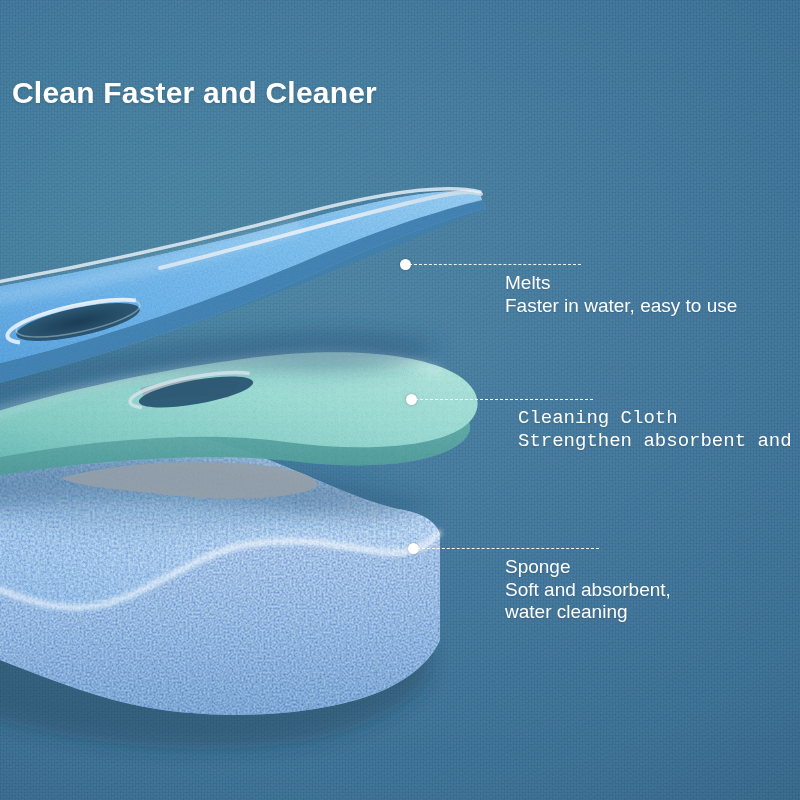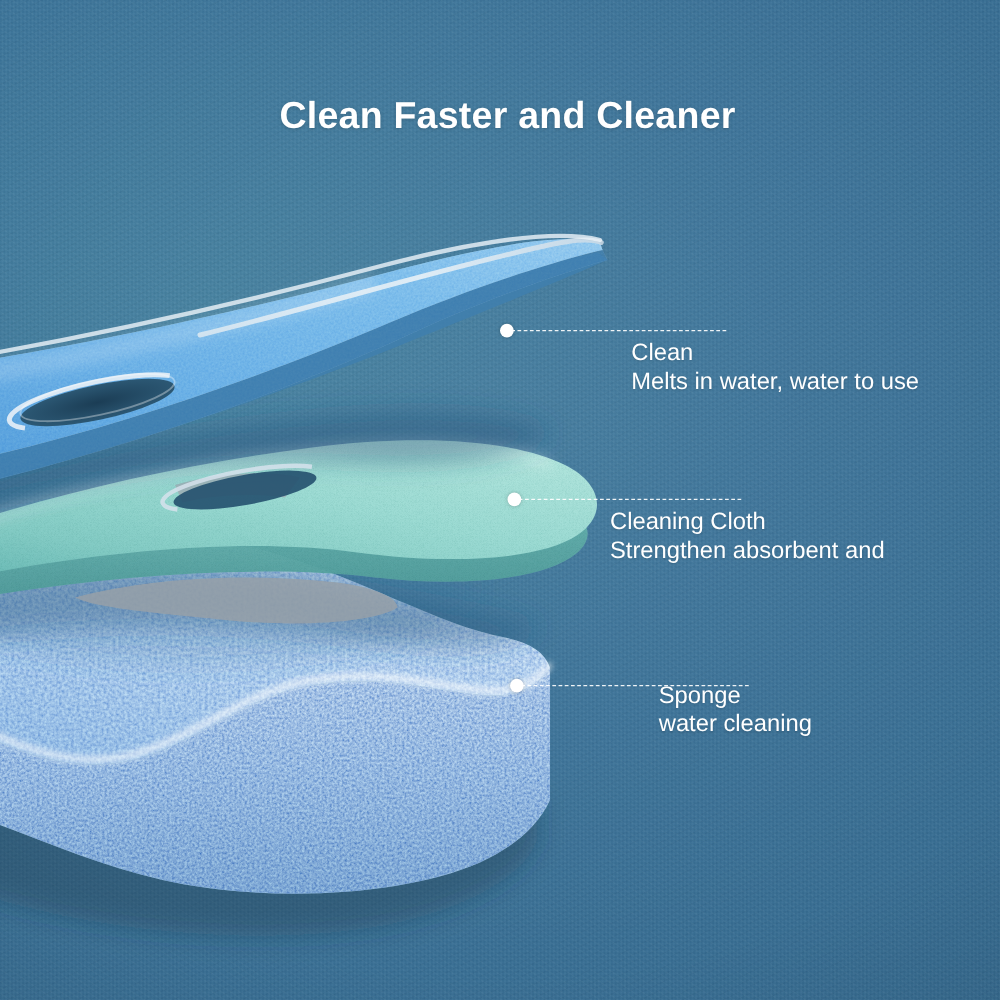--- a/index.html
+++ b/index.html
@@ -45,21 +45,20 @@
     position: absolute;
     inset: 0;
     background: radial-gradient(130% 110% at 50% 40%, rgba(255,255,255,.045) 0%, rgba(0,0,0,0) 52%, rgba(0,0,0,.16) 100%);
   }
 
   
   .title {
     position: absolute;
     left: 12px; right: 0;
     top: 76px;
-    text-align: center;
     color: #ffffff;
     font-size: 30px;
     font-weight: bold;
     letter-spacing: .2px;
     text-shadow: 0 1px 3px rgba(0,0,0,.18);
   }
 
   
   #product {
     position: absolute;
@@ -296,36 +295,37 @@
         <path d="M -20 300 C 90 282, 200 256, 300 226" fill="none" stroke="rgba(255,255,255,0.18)" stroke-width="16" filter="url(#fBlur6)"></path>
       </g>
 
     </g>
   </svg>
 
   <div class="callout" style="left:400px; top:259px;">
     <span class="dot"></span>
     <span class="leader" style="width:172px;"></span>
     <span class="ctext" style="left:105px; top:13px;">
-      <span class="ln">Clean</span>
-      <span class="ln">Melts in water, water to use</span>
+      <span class="ln">Melts</span>
+      <span class="ln">Faster in water, easy to use</span>
     </span>
   </div>
 
   <div class="callout" style="left:406px; top:394px;">
     <span class="dot"></span>
     <span class="leader" style="width:178px;"></span>
-    <span class="ctext" style="left:82px; top:13px;">
+    <span class="ctext" style="left:112px; top:13px;font-family:Liberation Mono, monospace;">
       <span class="ln">Cleaning Cloth</span>
       <span class="ln">Strengthen absorbent and</span>
     </span>
   </div>
 
   <div class="callout" style="left:408px; top:543px;">
     <span class="dot"></span>
     <span class="leader" style="width:182px;"></span>
-    <span class="ctext" style="left:97px; top:3px;margin-left:22px;">
+    <span class="ctext" style="left:97px; top:13px;">
       <span class="ln">Sponge</span>
+      <span class="ln">Soft and absorbent,</span>
       <span class="ln">water cleaning</span>
     </span>
   </div>
 
 </div>
 
 </body></html>

